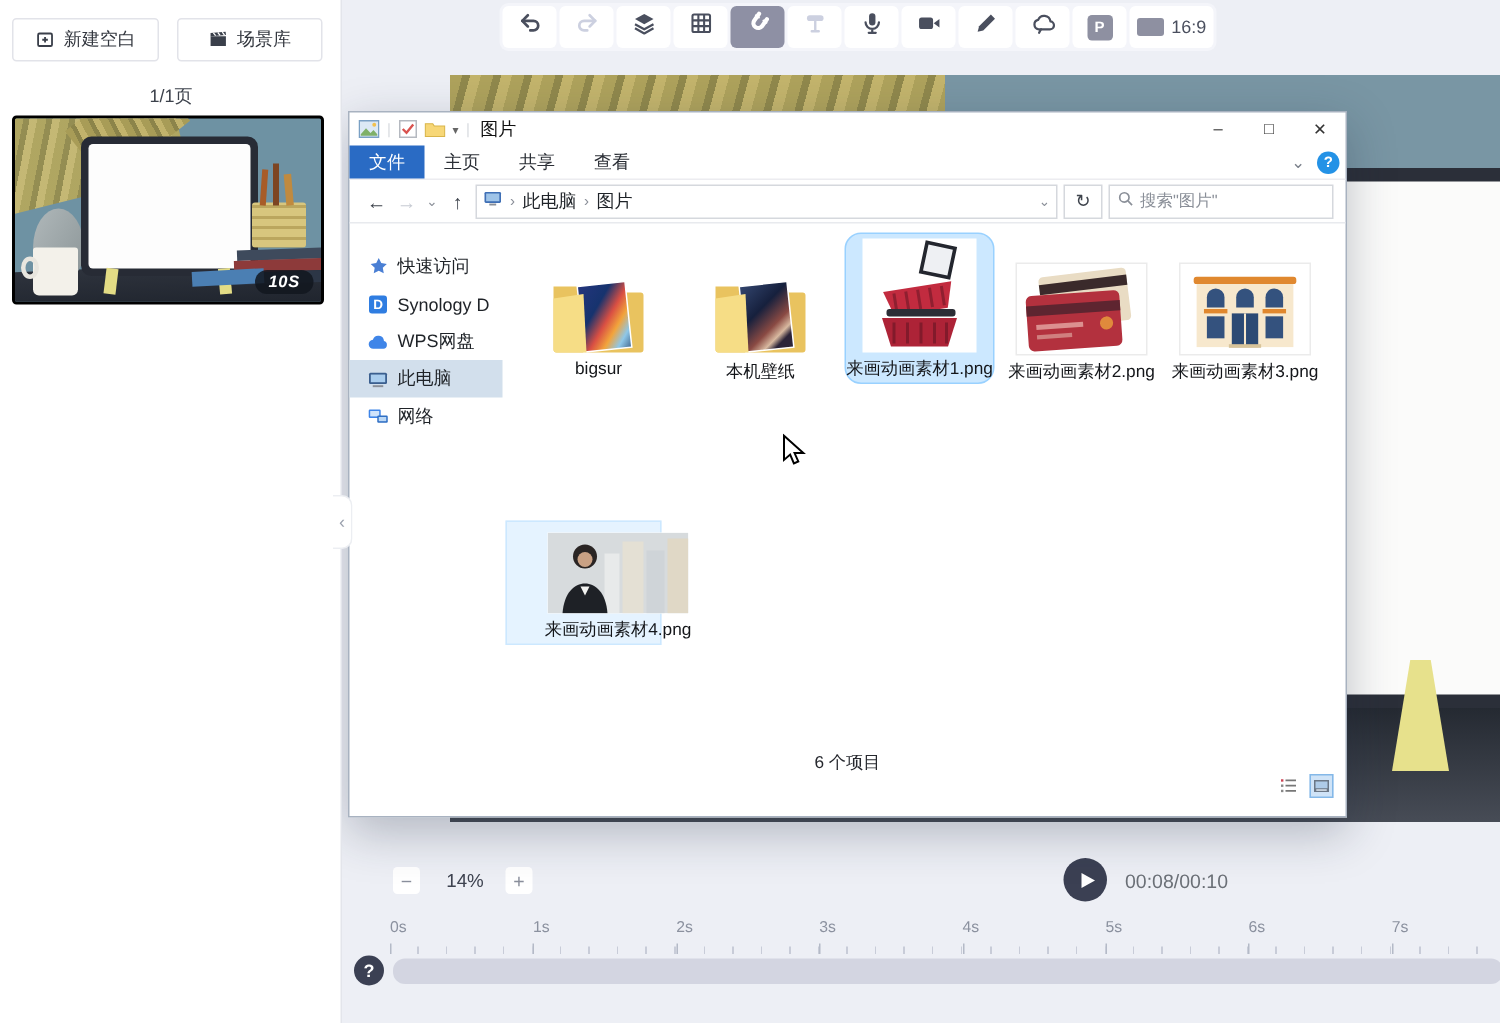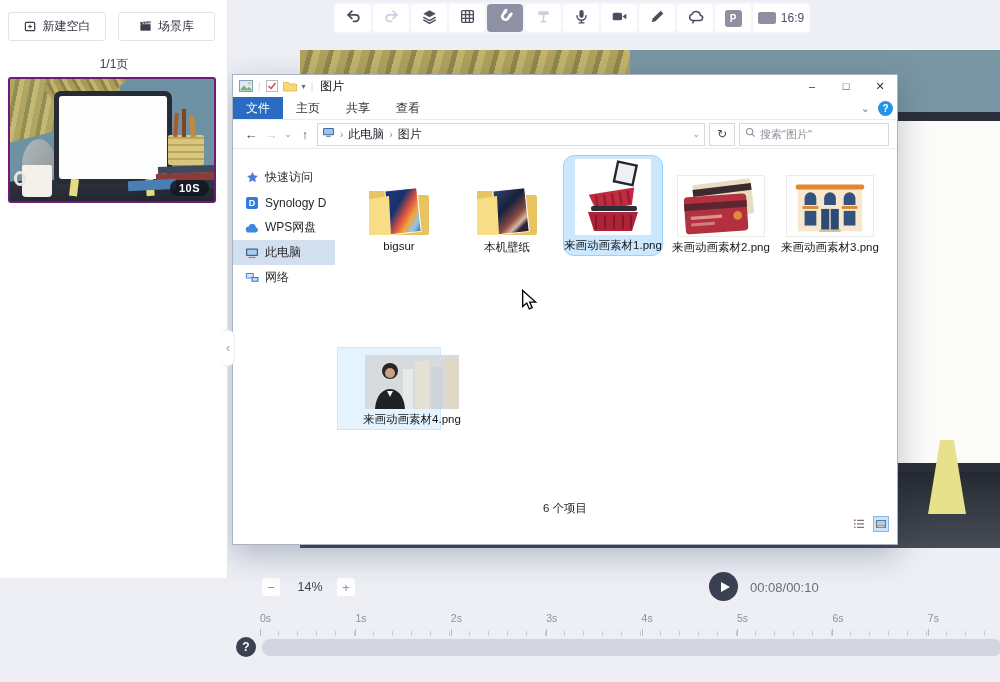--- a/index.html
+++ b/index.html
@@ -1,27 +1,27 @@
 <!DOCTYPE html>
 <html><head>
 <meta charset="utf-8">
 <style>
   * { margin:0; padding:0; box-sizing:border-box; }
   html,body { width:1000px; height:682px; }
   body { font-family:"Liberation Sans","DejaVu Sans",sans-serif; background:#edeff5; overflow:hidden; }
   .stage { position:relative; width:1000px; height:682px; background:#edeff5; overflow:hidden; }
 
   
-  .sidebar { position:absolute; left:0; top:0; width:228px; height:578px; background:#ffffff; border-right:1px solid #e3e5eb; z-index:30; }
+  .sidebar { position:absolute; left:0; top:0; width:228px; height:682px; background:#ffffff; border-right:1px solid #e3e5eb; z-index:30; }
   .side-btn { position:absolute; top:12px; height:29px; background:#fff; border:1px solid #e2e3e9; border-radius:3px; display:flex; align-items:center; justify-content:center; gap:6px; font-size:12px; color:#33373f; cursor:pointer; }
   .side-btn svg { width:13px; height:13px; }
   .btn-new { left:8px; width:98px; }
   .btn-scene { left:118px; width:97px; }
   .page-indicator { position:absolute; top:56px; left:0; width:228px; text-align:center; font-size:12px; color:#3c414b; }
-  .scene-thumb { position:absolute; left:8px; top:77px; width:208px; height:126px; border:2px solid #701a75; border-radius:3px; overflow:hidden; cursor:pointer; background:#6e92a3; }
+  .scene-thumb { position:absolute; left:8px; top:77px; width:208px; height:126px; border:2px solid #000000; border-radius:3px; overflow:hidden; cursor:pointer; background:#6e92a3;font-style:italic; }
   .ts { position:absolute; }
   .ts-wheat { left:-10px; top:-14px; width:120px; height:64px; transform:rotate(-14deg);
     background:repeating-linear-gradient(115deg,#b3a75e 0 6px,#968d4e 6px 10px,#c9ba72 10px 15px); opacity:.95; }
   .ts-wheat2 { left:40px; top:-18px; width:70px; height:46px; transform:rotate(-38deg);
     background:repeating-linear-gradient(100deg,#a89c57 0 5px,#8c844a 5px 8px,#c2b36c 8px 12px); }
   .ts-desk { left:-6px; top:98px; width:216px; height:34px; transform:rotate(-2.5deg); background:linear-gradient(#2e333d,#1d222b); }
   .ts-vase { left:12px; top:60px; width:34px; height:48px; border-radius:50% 50% 42% 42%/55% 55% 42% 42%; background:linear-gradient(120deg,#b0b8ba,#8b9597); }
   .ts-mug { left:12px; top:86px; width:30px; height:32px; background:#f3f1ea; border-radius:2px 2px 4px 4px; }
   .ts-mug-handle { left:4px; top:92px; width:12px; height:15px; border:3px solid #e8e6df; border-radius:50%; background:transparent; }
   .ts-tablet { left:44px; top:12px; width:118px; height:93px; background:#272b35; border-radius:7px; }

